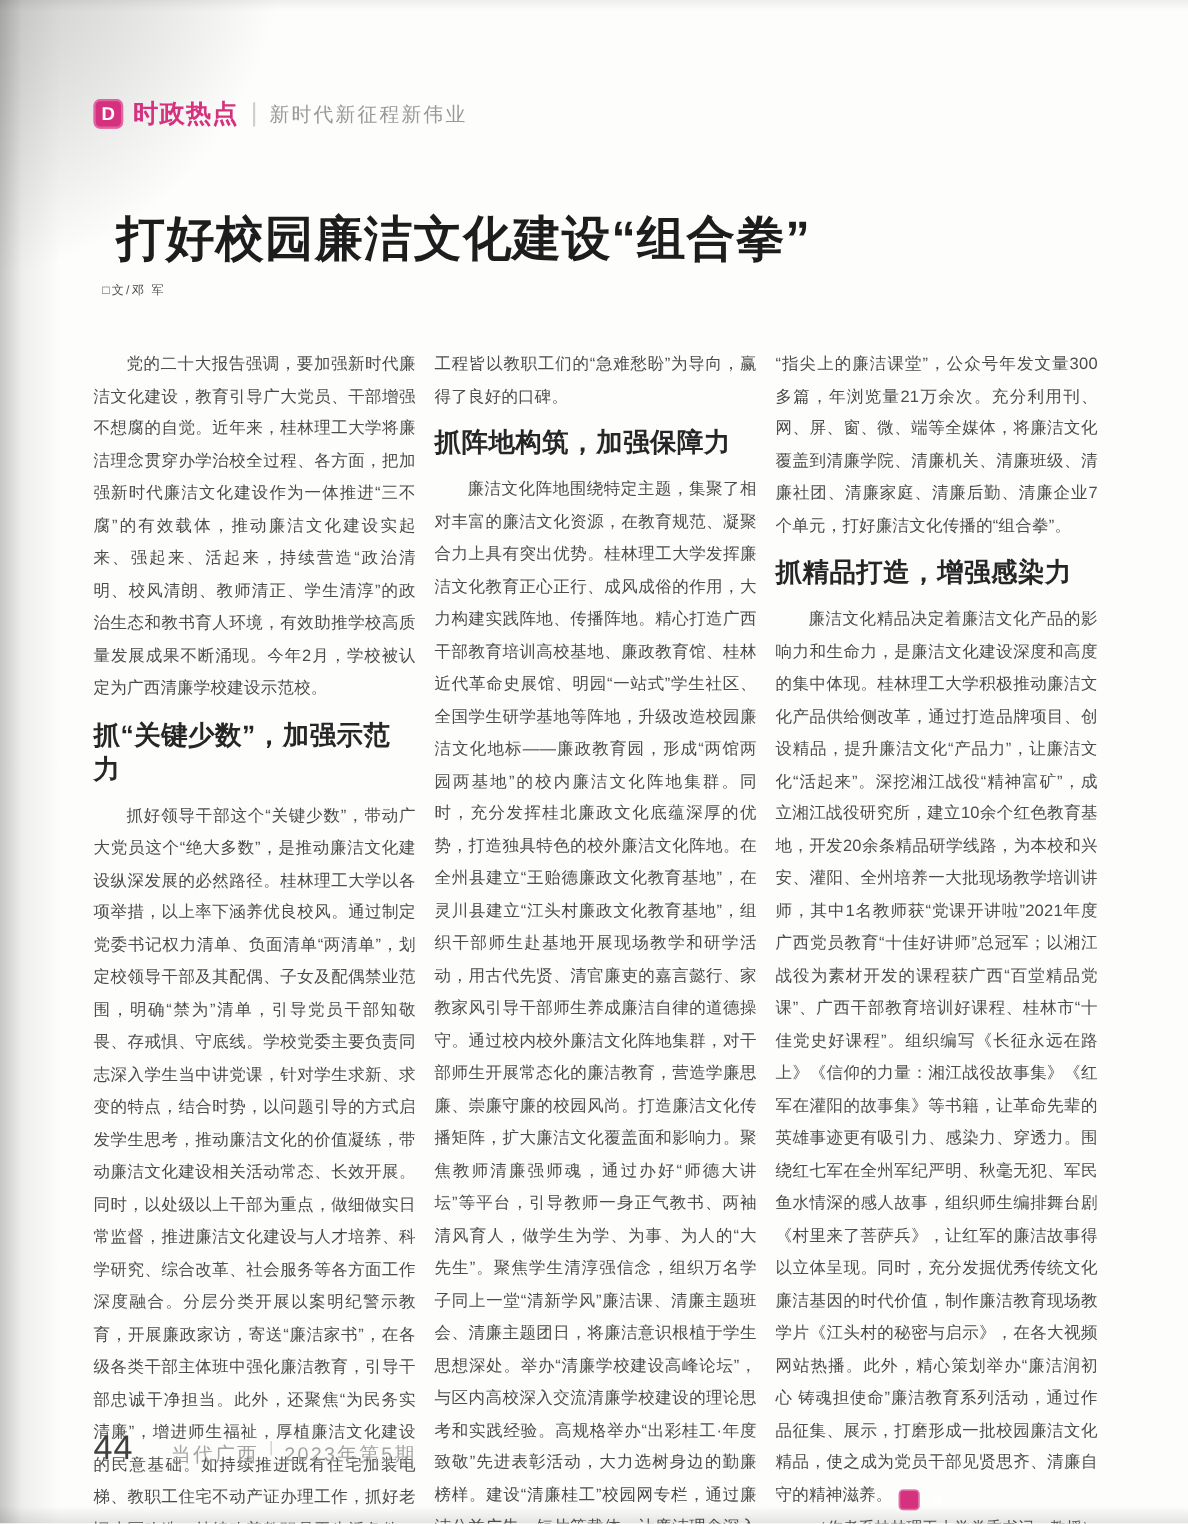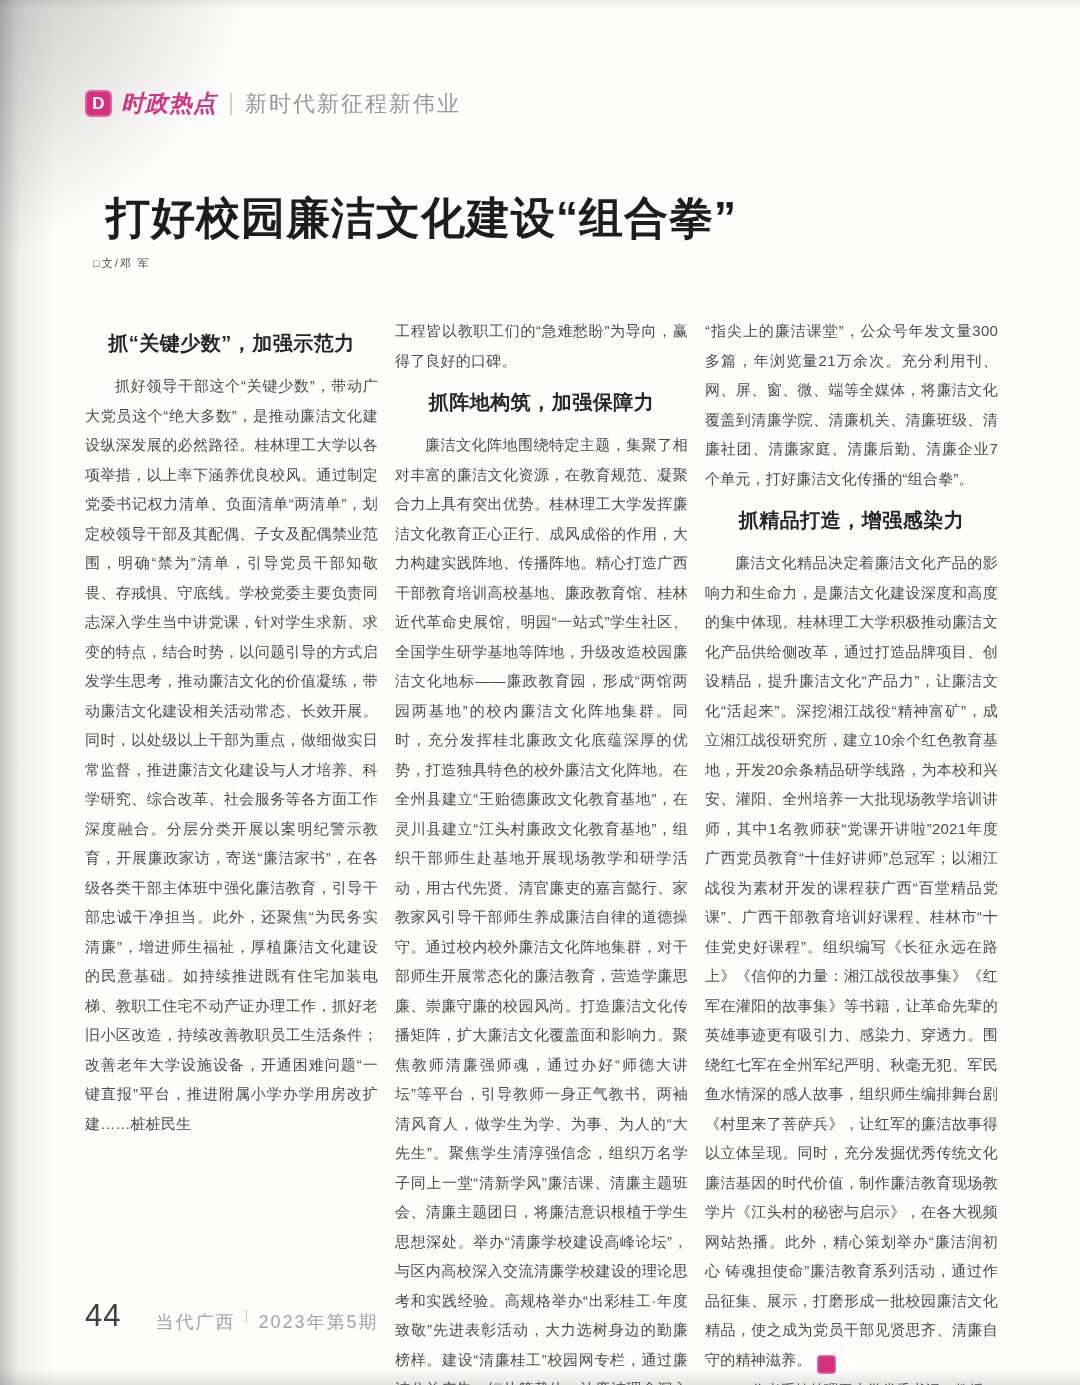--- a/index.html
+++ b/index.html
@@ -40,27 +40,27 @@
     display: flex; align-items: center;
   }
   .badge-icon {
     width: 27px; height: 27px; border-radius: 6px;
     background: #d5317f; color: #fff;
     font-weight: bold; font-size: 17px; line-height: 27px; text-align: center;
     box-shadow: inset 0 0 0 2px rgba(255,255,255,.25);
   }
   .badge-label {
     margin-left: 9px;
-    color: #d5317f; font-weight: bold; font-size: 23px; letter-spacing: 1px; font-style: italic;
+    color: #d5317f; font-weight: bold; font-size: 23px; letter-spacing: 1px;
   }
   .header-divider {
     width: 2px; height: 22px; background: #cfcfcf; margin: 0 13px;
   }
   .tagline {
-    color: #999999; font-size: 22px; letter-spacing: 2px;
+    color: #999999; font-size: 18px; letter-spacing: 2px;
   }
 
   
   .title {
     position: absolute; left: 92px; top: 176px; width: 940px;
     margin: 14px;
     color: #1d1d1d; font-size: 44px; font-weight: bold; letter-spacing: 1px;
     line-height: 56px;
   }
   .byline {
@@ -76,22 +76,22 @@
   .col { width: 293px; flex: 0 0 293px; }
   .para {
     margin: 0;
     font-size: 15px; line-height: 29.5px; color: #4c4c4c;
     text-align: justify;
     letter-spacing: 0.2px;
   }
   .para.indent { text-indent: 2em; }
   .sec-heading {
     margin: 12px 0;
-    font-size: 20px; line-height: 31px; font-weight: bold;
-    color: #262626; text-align: center; letter-spacing: 0.5px;
+    font-size: 24px; line-height: 31px; font-weight: bold;
+    color: #262626; letter-spacing: 0.5px;
   }
   .author-line {
     margin: 2px 0 0 0;
     font-size: 14.5px; line-height: 29.5px; color: #4c4c4c;
     text-align: right;
   }
   .endmark {
     display: inline-block; width: 19px; height: 19px; margin-left: 6px;
     background: #d5317f; border-radius: 4px;
     color: #fff; font-size: 12px; font-weight: bold; line-height: 19px; text-align: center;
@@ -128,20 +128,21 @@
     <span class="header-divider"></span>
     <span class="tagline">新时代新征程新伟业</span>
   </div>
 
   <h1 class="title">打好校园廉洁文化建设“组合拳”</h1>
   <div class="byline">□文/邓  军</div>
 
   <div class="columns">
 
     <div class="col">
+      <p class="para indent">党的二十大报告强调，要加强新时代廉洁文化建设，教育引导广大党员、干部增强不想腐的自觉。近年来，桂林理工大学将廉洁理念贯穿办学治校全过程、各方面，把加强新时代廉洁文化建设作为一体推进“三不腐”的有效载体，推动廉洁文化建设实起来、强起来、活起来，持续营造“政治清明、校风清朗、教师清正、学生清淳”的政治生态和教书育人环境，有效助推学校高质量发展成果不断涌现。今年2月，学校被认定为广西清廉学校建设示范校。</p>
       <h3 class="sec-heading">抓“关键少数”，加强示范力</h3>
       <p class="para indent">抓好领导干部这个“关键少数”，带动广大党员这个“绝大多数”，是推动廉洁文化建设纵深发展的必然路径。桂林理工大学以各项举措，以上率下涵养优良校风。通过制定党委书记权力清单、负面清单“两清单”，划定校领导干部及其配偶、子女及配偶禁业范围，明确“禁为”清单，引导党员干部知敬畏、存戒惧、守底线。学校党委主要负责同志深入学生当中讲党课，针对学生求新、求变的特点，结合时势，以问题引导的方式启发学生思考，推动廉洁文化的价值凝练，带动廉洁文化建设相关活动常态、长效开展。同时，以处级以上干部为重点，做细做实日常监督，推进廉洁文化建设与人才培养、科学研究、综合改革、社会服务等各方面工作深度融合。分层分类开展以案明纪警示教育，开展廉政家访，寄送“廉洁家书”，在各级各类干部主体班中强化廉洁教育，引导干部忠诚干净担当。此外，还聚焦“为民务实清廉”，增进师生福祉，厚植廉洁文化建设的民意基础。如持续推进既有住宅加装电梯、教职工住宅不动产证办理工作，抓好老旧小区改造，持续改善教职员工生活条件；改善老年大学设施设备，开通困难问题“一键直报”平台，推进附属小学办学用房改扩建……桩桩民生</p>
     </div>
 
     <div class="col">
       <p class="para">工程皆以教职工们的“急难愁盼”为导向，赢得了良好的口碑。</p>
       <h3 class="sec-heading">抓阵地构筑，加强保障力</h3>
       <p class="para indent">廉洁文化阵地围绕特定主题，集聚了相对丰富的廉洁文化资源，在教育规范、凝聚合力上具有突出优势。桂林理工大学发挥廉洁文化教育正心正行、成风成俗的作用，大力构建实践阵地、传播阵地。精心打造广西干部教育培训高校基地、廉政教育馆、桂林近代革命史展馆、明园“一站式”学生社区、全国学生研学基地等阵地，升级改造校园廉洁文化地标——廉政教育园，形成“两馆两园两基地”的校内廉洁文化阵地集群。同时，充分发挥桂北廉政文化底蕴深厚的优势，打造独具特色的校外廉洁文化阵地。在全州县建立“王贻德廉政文化教育基地”，在灵川县建立“江头村廉政文化教育基地”，组织干部师生赴基地开展现场教学和研学活动，用古代先贤、清官廉吏的嘉言懿行、家教家风引导干部师生养成廉洁自律的道德操守。通过校内校外廉洁文化阵地集群，对干部师生开展常态化的廉洁教育，营造学廉思廉、崇廉守廉的校园风尚。打造廉洁文化传播矩阵，扩大廉洁文化覆盖面和影响力。聚焦教师清廉强师魂，通过办好“师德大讲坛”等平台，引导教师一身正气教书、两袖清风育人，做学生为学、为事、为人的“大先生”。聚焦学生清淳强信念，组织万名学子同上一堂“清新学风”廉洁课、清廉主题班会、清廉主题团日，将廉洁意识根植于学生思想深处。举办“清廉学校建设高峰论坛”，与区内高校深入交流清廉学校建设的理论思考和实践经验。高规格举办“出彩桂工·年度致敬”先进表彰活动，大力选树身边的勤廉榜样。建设“清廉桂工”校园网专栏，通过廉洁公益广告、短片等载体，让廉洁理念深入人心。开设“桂工清风”微信公众号，搭建起</p>
     </div>
 

